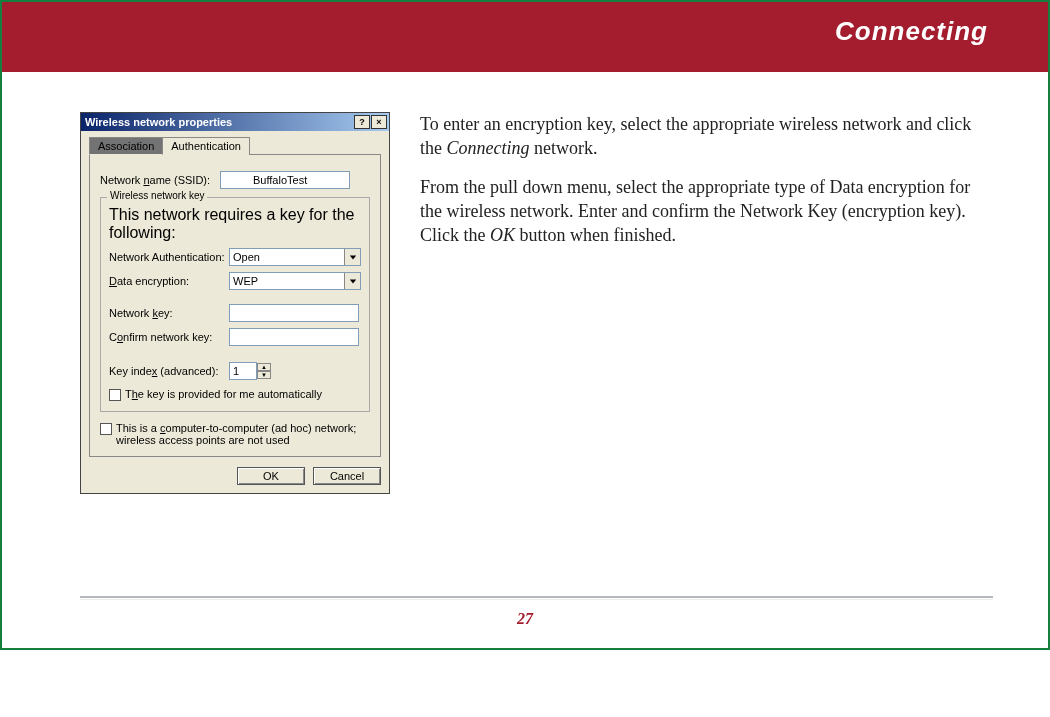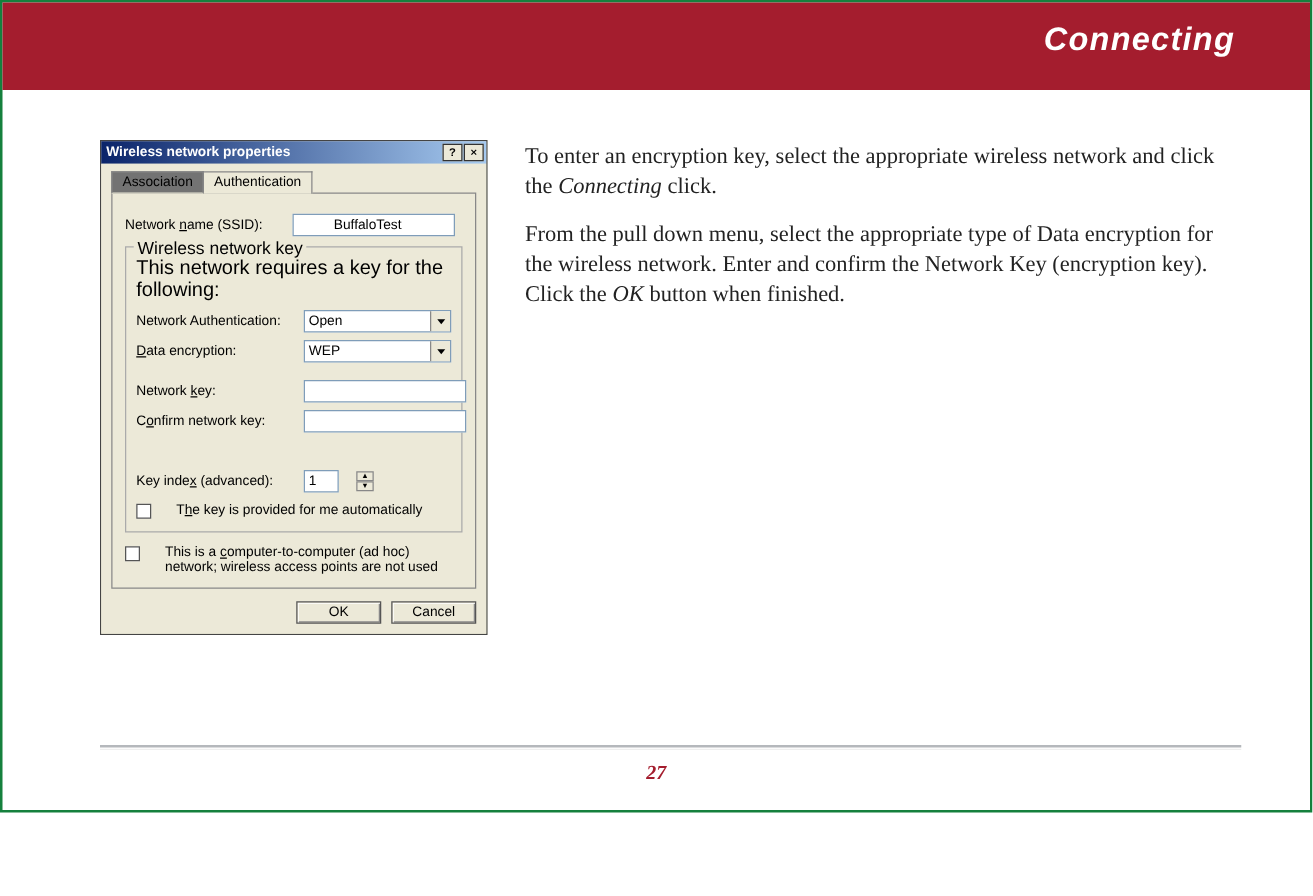--- a/index.html
+++ b/index.html
@@ -16,35 +16,35 @@
   
   .win-dialog { width: 310px; border: 1px solid #444; font-family: Tahoma, Arial, sans-serif; font-size: 11px; color: #000; background: #ece9d8; }
   .win-titlebar { background: linear-gradient(to right, #0a246a, #a6caf0); color: #fff; height: 18px; display: flex; align-items: center; padding: 0 2px 0 4px; font-weight: bold; font-size: 11px; justify-content: space-between; }
   .titlebar-buttons { display: flex; gap: 1px; }
   .titlebar-btn { width: 16px; height: 14px; background: #ece9d8; border: 1px solid #333; font-size: 9px; font-weight: bold; display: flex; align-items: center; justify-content: center; color: #000; cursor: pointer; }
   .win-body { padding: 6px 8px 8px 8px; background: #ece9d8; }
   .tabs { display: flex; }
   .tab { border: 1px solid #888; border-bottom: none; padding: 2px 8px; background: #ece9d8; font-size: 11px; margin-right: -1px; cursor: pointer; }
   .tab.active { background: #737373; position: relative; z-index: 2; border-bottom: 1px solid #ece9d8; }
   .tab-panel { border: 1px solid #888; padding: 10px 10px 10px 10px; margin-top: -1px; background: #ece9d8; }
-  .row { display: flex; align-items: center; margin: 6px 0; gap: 14px; }
+  .row { display: flex; align-items: center; margin: 6px 0; gap: 0; }
   .row label { flex: 0 0 120px; font-size: 11px; }
   .text-input { border: 1px solid #7f9db9; background: #fff; height: 18px; font-size: 11px; padding: 0 3px; }
   .ssid-input { width: 130px; padding-left: 32px; }
   .fieldset { border: 1px solid #aaa; margin: 8px 0 4px 0; padding: 8px 8px 10px 8px; position: relative; }
-  .fieldset-legend { position: absolute; top: -8px; left: 6px; background: #ece9d8; padding: 0 3px; font-size: 14px; }
+  .fieldset-legend { position: absolute; top: -8px; left: 6px; background: #ece9d8; padding: 0 3px; font-size: 10px; }
   .dropdown { display: flex; border: 1px solid #7f9db9; background: #fff; height: 18px; width: 150px; align-items: center; }
   .dropdown span { flex: 1; font-size: 11px; padding: 0 3px; }
   .dropdown .dd-btn { width: 16px; height: 16px; background: #ece9d8; border-left: 1px solid #888; display: flex; align-items: center; justify-content: center; }
   .dd-btn svg { width: 8px; height: 8px; }
   .keyinput { width: 130px; }
   .small-input { width: 28px; }
   .spinner { display: flex; flex-direction: column; }
   .spinner div { width: 14px; height: 8px; border: 1px solid #888; background: #ece9d8; font-size: 6px; text-align: center; line-height: 6px; cursor: pointer; }
-  .chk-row { display: flex; align-items: flex-start; margin: 8px 0 0 0; gap: 20px; font-size: 11px; }
+  .chk-row { display: flex; align-items: flex-start; margin: 8px 0 0 0; gap: 4px; font-size: 11px; }
   .chk { width: 12px; height: 12px; border: 1px solid #555; background: #fff; flex: 0 0 12px; margin-top: 1px; }
   .btn-row { display: flex; justify-content: flex-end; gap: 8px; margin-top: 10px; }
   .win-btn { border: 1px solid #555; background: #ece9d8; padding: 2px 0; width: 68px; text-align: center; font-size: 11px; cursor: pointer; box-shadow: inset 1px 1px 0 #fff, inset -1px -1px 0 #888; }
   .und { text-decoration: underline; }
 
   .footer-rule { position: absolute; left: 78px; right: 55px; bottom: 48px; border-top: 2px solid #b5b8bc; border-bottom: 1px solid #eee; height: 4px; }
   .page-num { position: absolute; bottom: 20px; width: 100%; text-align: center; font-weight: bold; font-style: italic; color: #a41d2e; font-size: 16px; font-family: Georgia, serif; }
 </style>
 </head>
 <body>
@@ -106,21 +106,21 @@
               <div class="row" style="margin-top:14px">
                 <label><span>Network </span><span class="und">k</span><span>ey:</span></label>
                 <input class="text-input keyinput" style="">
               </div>
 
               <div class="row">
                 <label><span>C</span><span class="und">o</span><span>nfirm network key:</span></label>
                 <input class="text-input keyinput" style="">
               </div>
 
-              <div class="row" style="margin-top:30px">
+              <div class="row" style="margin-top:16px">
                 <label><span>Key inde</span><span class="und">x</span><span> (advanced):</span></label>
                 <input class="text-input small-input" value="1" style="">
                 <div class="spinner">
                   <div>▲</div>
                   <div>▼</div>
                 </div>
               </div>
 
               <div class="chk-row">
                 <div class="chk"></div>
@@ -137,21 +137,21 @@
           <div class="btn-row">
             <div class="win-btn">OK</div>
             <div class="win-btn">Cancel</div>
           </div>
         </div>
       </div>
     </div>
 
     <div class="text-col">
       <p>
-        <span>To enter an encryption key, select the appropriate wireless network and click the </span><em>Connecting</em><span> click.</span>
+        <span>To enter an encryption key, select the appropriate wireless network and click the </span><em>Connecting</em><span> network.</span>
       </p>
       <p>
         <span>From the pull down menu, select the appropriate type of  Data encryption for the wireless network.  Enter and confirm the Network Key (encryption key).  Click the </span><em>OK</em><span> button when finished.</span>
       </p>
     </div>
   </div>
 
   <div class="footer-rule"></div>
   <div class="page-num">27</div>
 </div>

